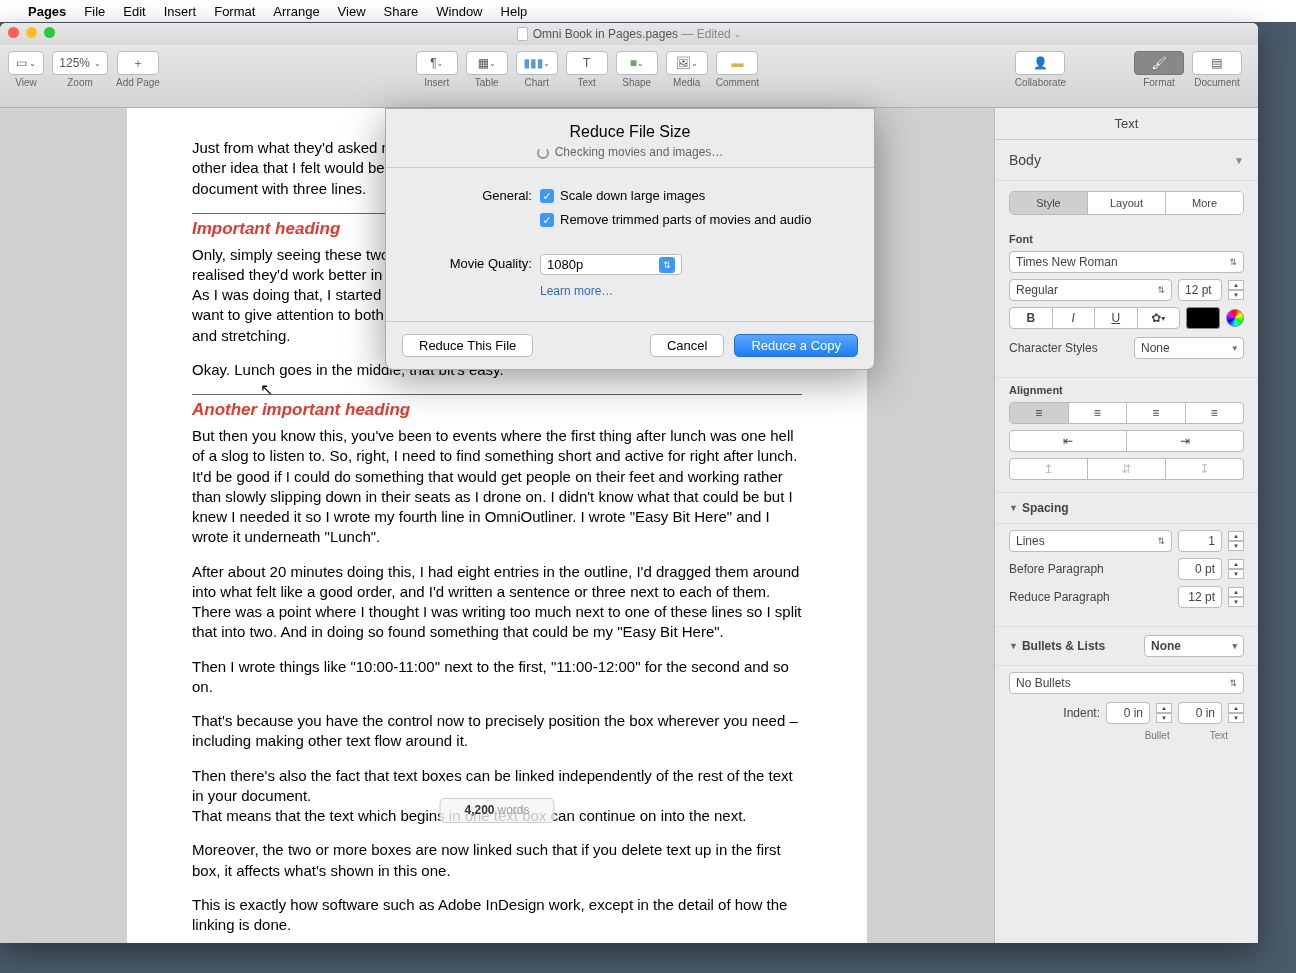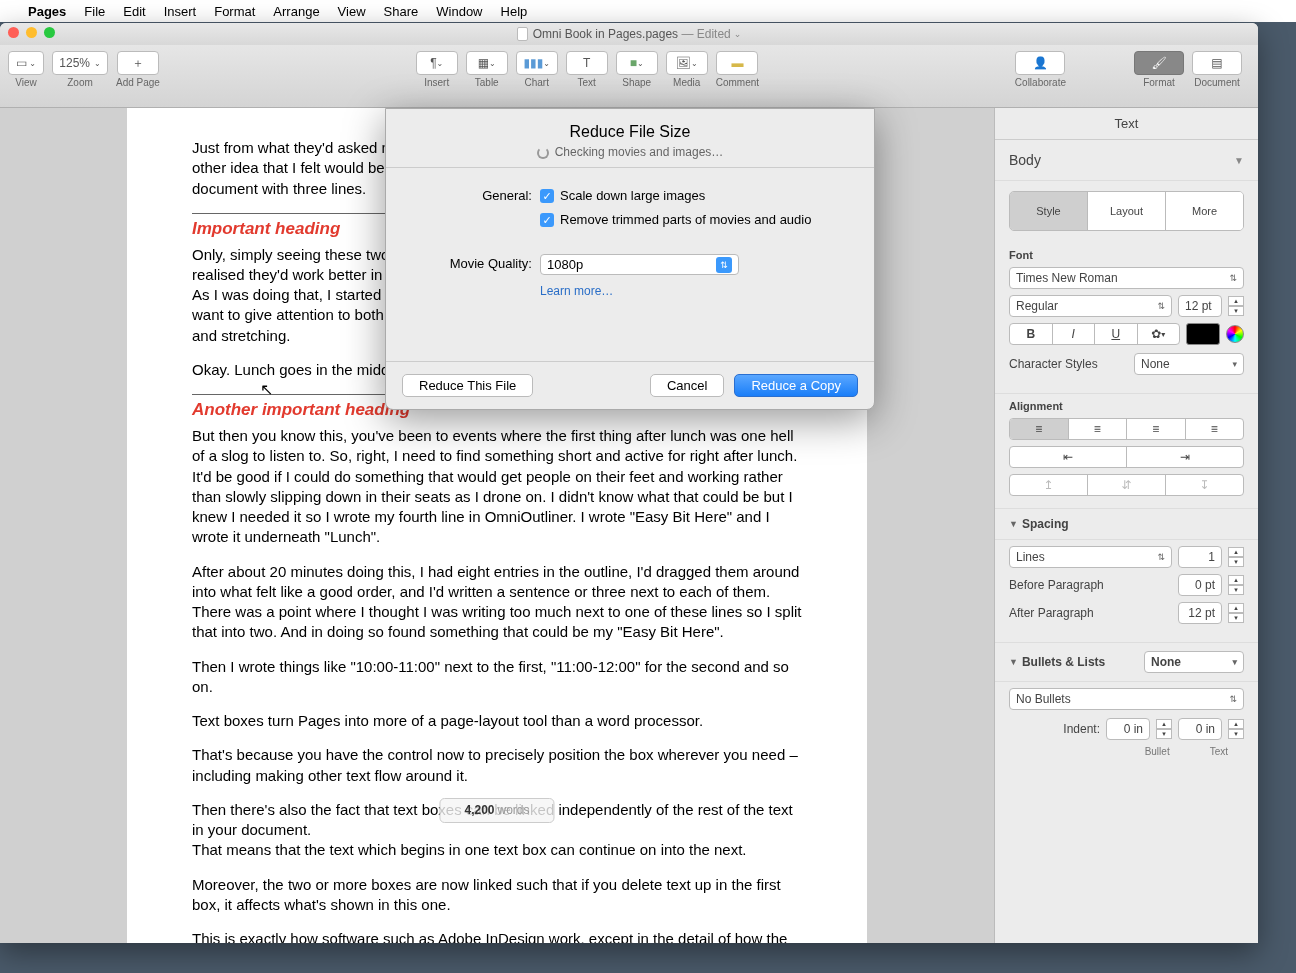--- a/index.html
+++ b/index.html
@@ -42,21 +42,21 @@
 .page p { margin-bottom: 14px; }
 .wordcount { position: absolute; left: 50%; transform: translateX(-50%); bottom: 120px; background: #f5f5f5cc; border: 1px solid #ccc; border-radius: 5px; padding: 4px 24px; font-size: 12px; color: #999; font-family:-apple-system;}
 .wordcount b { color: #333; font-weight:600;}
 
 
 .inspector { position: absolute; top: 85px; right: 0; width: 264px; bottom: 0; background: #ececec; border-left: 1px solid #bbb; font-size: 12px; color:#444; overflow-y:auto;}
 .insp-title { text-align: center; padding: 8px; font-size: 13px; border-bottom: 1px solid #ccc; }
 .insp-style { display: flex; align-items: center; padding: 12px 14px; font-size: 14px; border-bottom: 1px solid #ddd; }
 .insp-style .chev { margin-left: auto; color:#888; font-size:10px;}
 .seg3 { display: flex; margin: 10px 14px 12px; border: 1px solid #bbb; border-radius: 5px; overflow: hidden; }
-.seg3 > div { flex: 1; text-align: center; padding: 13px 0; font-size: 11px; background:#fff; border-right:1px solid #bbb;}
+.seg3 > div { flex: 1; text-align: center; padding: 5px 0; font-size: 11px; background:#fff; border-right:1px solid #bbb;}
 .seg3 > div:last-child{border-right:none;}
 .seg3 .active { background: #cfcfcf; }
 .insp-section { padding: 6px 14px 12px; border-bottom: 1px solid #ddd; }
 .insp-label { font-size: 11px; font-weight: 600; margin-bottom: 6px; color:#444;}
 .select { background: #fff; border: 1px solid #bbb; border-radius: 4px; padding: 3px 6px; font-size: 12px; display: flex; align-items: center; height:22px;}
 .select .arr { margin-left: auto; color:#666; font-size:9px;}
 .row { display: flex; gap: 6px; margin-bottom: 6px; align-items: center;}
 .btnrow { display:flex; border:1px solid #bbb; border-radius:4px; overflow:hidden; background:#fff; height:22px;}
 .btnrow > div { flex:1; text-align:center; border-right:1px solid #bbb; font-size:12px; display:flex;align-items:center;justify-content:center;}
 .btnrow > div:last-child{border-right:none;}
@@ -75,24 +75,24 @@
 .sheet-sub { font-size: 12px; color: #666; margin-top: 4px; }
 .sheet-body { border-top: 1px solid #ccc; padding: 18px 24px 10px; }
 .field-row { display: flex; margin-bottom: 10px; line-height:20px;}
 .field-label { width: 130px; text-align: right; padding-right: 8px; font-size: 13px; }
 .field-ctrl { flex: 1; }
 .chk { display: flex; align-items: center; gap: 6px; margin-bottom: 4px; }
 .chkbox { width: 14px; height: 14px; background: #3b99fc; border-radius: 3px; color: #fff; font-size: 11px; text-align: center; line-height: 14px; }
 .radio { width:14px; height:14px; border:1px solid #888; border-radius:50%; display:flex; align-items:center; justify-content:center; background:#fff;}
 .radio.on { border-color:#3b99fc;}
 .radio.on::after{content:""; width:8px; height:8px; background:#3b99fc; border-radius:50%;}
-.sheet-select { background:#fff; border:1px solid #bbb; border-radius:4px; padding:2px 6px; width:199px; display:flex; height:21px; align-items:center;}
+.sheet-select { background:#fff; border:1px solid #bbb; border-radius:4px; padding:2px 6px; width:142px; display:flex; height:21px; align-items:center;}
 .sheet-select .arrblue{ margin-left:auto; width:16px; height:16px; background:#3b99fc; border-radius:3px; color:#fff; font-size:9px; text-align:center; line-height:16px;}
 .learn { color:#2a6ec7; font-size:12px; cursor:pointer; }
-.sheet-footer { border-top:1px solid #ccc; padding:12px 16px; display:flex; gap:10px;margin-top:40px; }
+.sheet-footer { border-top:1px solid #ccc; padding:12px 16px; display:flex; gap:10px; }
 .mac-btn { background:#fff; border:1px solid #bbb; border-radius:5px; padding:3px 16px; font-size:13px; cursor:pointer;}
 .mac-btn.primary { background: linear-gradient(#5aa7ff,#1a7ef8); color:#fff; border-color:#2a6fd0;}
 .spinner { display:inline-block; width:12px; height:12px; border:2px solid #999; border-top-color:transparent; border-radius:50%; vertical-align:middle; margin-right:6px; animation:spin 1s linear infinite;}
 @keyframes spin{to{transform:rotate(360deg);}}
 .cursor { position:absolute; top:272px; left:260px; font-size:16px; color:#000; z-index:50; pointer-events:none;}
 </style>
 </head>
 <body>
 
 <div class="menubar">
@@ -186,21 +186,20 @@
   <div class="docwrap">
     <div class="page">
       <p>Just from what they'd asked me, I knew what I needed to do. But I was also thinking of one other idea that I felt would be really good to include. So I created a blank OmniOutliner document with three lines.</p>
       <h3>Important heading</h3>
       <p>Only, simply seeing these two written down there on screen in OmniOutliner, I then just realised they'd work better in a different order. So I dragged the second line up to the top. As I was doing that, I started thinking about people in an audience do two things and you want to give attention to both. You want to stretch your audience and keep them interested and stretching.</p>
       <p>Okay. Lunch goes in the middle, that bit's easy.</p>
       <h3>Another important heading</h3>
       <p>But then you know this, you've been to events where the first thing after lunch was one hell of a slog to listen to. So, right, I need to find something short and active for right after lunch. It'd be good if I could do something that would get people on their feet and working rather than slowly slipping down in their seats as I drone on. I didn't know what that could be but I knew I needed it so I wrote my fourth line in OmniOutliner. I wrote "Easy Bit Here" and I wrote it underneath "Lunch".</p>
       <p>After about 20 minutes doing this, I had eight entries in the outline, I'd dragged them around into what felt like a good order, and I'd written a sentence or three next to each of them. There was a point where I thought I was writing too much next to one of these lines so I split that into two. And in doing so found something that could be my "Easy Bit Here".</p>
       <p>Then I wrote things like "10:00-11:00" next to the first, "11:00-12:00" for the second and so on.</p>
-      <p>Text boxes turn Pages into more of a page-layout tool than a word processor.</p>
       <p>That's because you have the control now to precisely position the box wherever you need – including making other text flow around it.</p>
       <p style="margin-bottom:0;">Then there's also the fact that text boxes can be linked independently of the rest of the text in your document.</p>
       <p>That means that the text which begins in one text box can continue on into the next.</p>
       <p>Moreover, the two or more boxes are now linked such that if you delete text up in the first box, it affects what's shown in this one.</p>
       <p>This is exactly how software such as Adobe InDesign work, except in the detail of how the linking is done.</p>
     </div>
     <div class="wordcount">
       <b>4,200</b>
       <span>words</span>
     </div>
@@ -304,21 +303,21 @@
         <span style="flex:1;">Before Paragraph</span>
         <div class="select numfield" style="justify-content:flex-end;padding-left:11px;">
             <span>0 pt</span>
           </div>
         <div class="stepper">
             <span>▴</span>
             <span>▾</span>
           </div>
       </div>
       <div class="row">
-        <span style="flex:1;">After Paragraph</span>
+        <span style="flex:1;">Reduce Paragraph</span>
         <div class="select numfield" style="justify-content:flex-end;">
             <span>12 pt</span>
           </div>
         <div class="stepper">
             <span>▴</span>
             <span>▾</span>
           </div>
       </div>
     </div>
 

